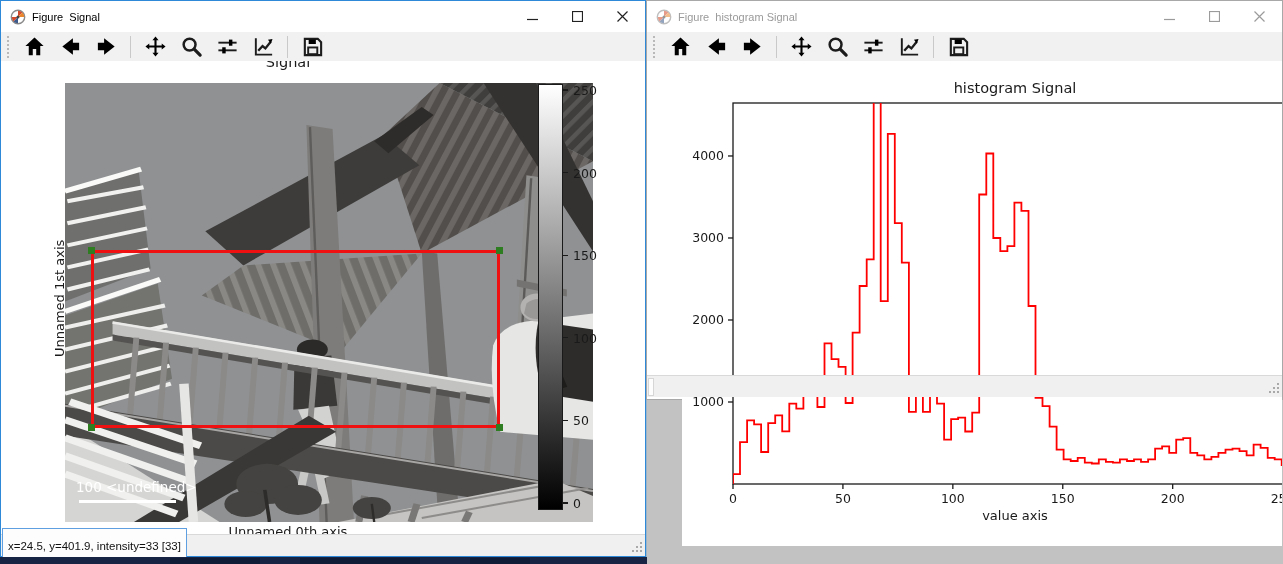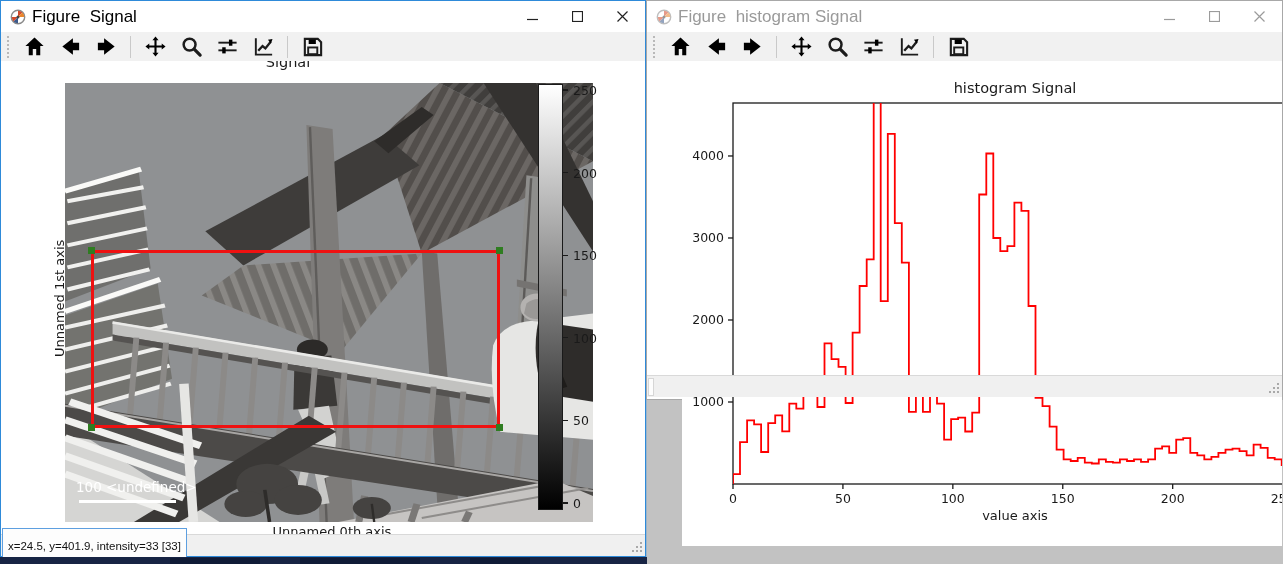--- a/index.html
+++ b/index.html
@@ -5,21 +5,21 @@
   * { margin:0; padding:0; box-sizing:border-box; }
   html,body { width:1283px; height:564px; overflow:hidden; background:#c2c2c2;
               font-family:"Liberation Sans", sans-serif; }
   .window { position:absolute; background:#ffffff; }
   #win-left  { left:0; top:0; width:646px; height:557px; border:1px solid #2e8ad9;
                box-shadow:0 0 0 1px rgba(46,138,217,.25); }
   #win-right { left:646px; top:0; width:637px; height:400px; border:1px solid #a8a8a8;text-align:right; }
   .titlebar { position:absolute; left:0; top:0; right:0; height:31px; background:#ffffff;
               display:flex; align-items:center; }
   .titlebar .app-icon { margin:0 6px 0 9px; width:16px; height:16px; flex:0 0 auto; }
-  .wtitle { font-size:17px; color:#000; white-space:pre; }
+  .wtitle { font-size:11px; color:#000; white-space:pre; }
   .inactive .wtitle { color:#9a9a9a; }
   .caption-btns { margin-left:auto; display:flex; height:100%; }
   .cap-btn { width:45px; height:100%; display:flex; align-items:center; justify-content:center; }
   .toolbar { position:absolute; left:0; top:31px; right:0; height:29px; background:#f1f1f1;
              display:flex; align-items:center; gap:6px; padding-left:6px; }
   .tb-handle { width:4px; height:22px; border-left:2px dotted #b9b9b9; margin-right:2px; }
   .tb-btn { width:30px; height:26px; display:flex; align-items:center; justify-content:center; border-radius:2px; }
   .tb-sep { width:1px; height:22px; background:#c9c9c9; margin:0 3px; }
   .canvas { position:absolute; left:0; right:0; background:#ffffff; overflow:hidden; }
   #canvas-left  { top:60px; height:476px;text-decoration:underline; }
@@ -27,21 +27,21 @@
   .statusbar { position:absolute; left:0; right:0; bottom:0; height:22px; background:#f0f0f0;
                border-top:1px solid #d9d9d9; display:flex; align-items:center; }
   .status-box { margin:1px 0 1px 1px; height:18px; background:#fdfdfd; border:1px solid #5d9fe0;
                 font-size:11.5px; color:#111; padding:17px 5px; display:flex; align-items:center; white-space:pre; }
   .status-box.empty { border:1px solid #d6d6d6; width:6px; padding:0; }
   .grip { position:absolute; right:2px; bottom:3px; }
   
   .plot-title { position:absolute; left:287px; top:-7px; transform:translateX(-50%);
                 font-family:"DejaVu Sans", sans-serif; font-size:14.5px; color:#1a1a1a; }
   .xaxis-label { position:absolute; left:287px; top:463px; transform:translateX(-50%);
-                 font-family:"DejaVu Sans", sans-serif; font-size:13px; color:#1a1a1a; white-space:pre;margin-left:44px; }
+                 font-family:"DejaVu Sans", sans-serif; font-size:13px; color:#1a1a1a; white-space:pre; }
   .yaxis-label { position:absolute; left:51px; top:296px; transform:rotate(-90deg);
                  transform-origin:0 0; font-family:"DejaVu Sans", sans-serif; font-size:13px;
                  color:#1a1a1a; white-space:pre; }
   #image-wrap { position:absolute; left:64px; top:22px; width:528px; height:439px; }
   #image-wrap svg { display:block; width:100%; height:100%; }
   #roi-rect { position:absolute; left:26px; top:167px; width:409px; height:178px;
               border:3px solid #ef1111; }
   .roi-handle { position:absolute; width:7px; height:7px; background:#2f7d21; }
   #scalebar-label { position:absolute; left:11px; top:396px; color:#ffffff;
                     font-family:"DejaVu Sans", sans-serif; font-size:13.5px; white-space:pre; }

